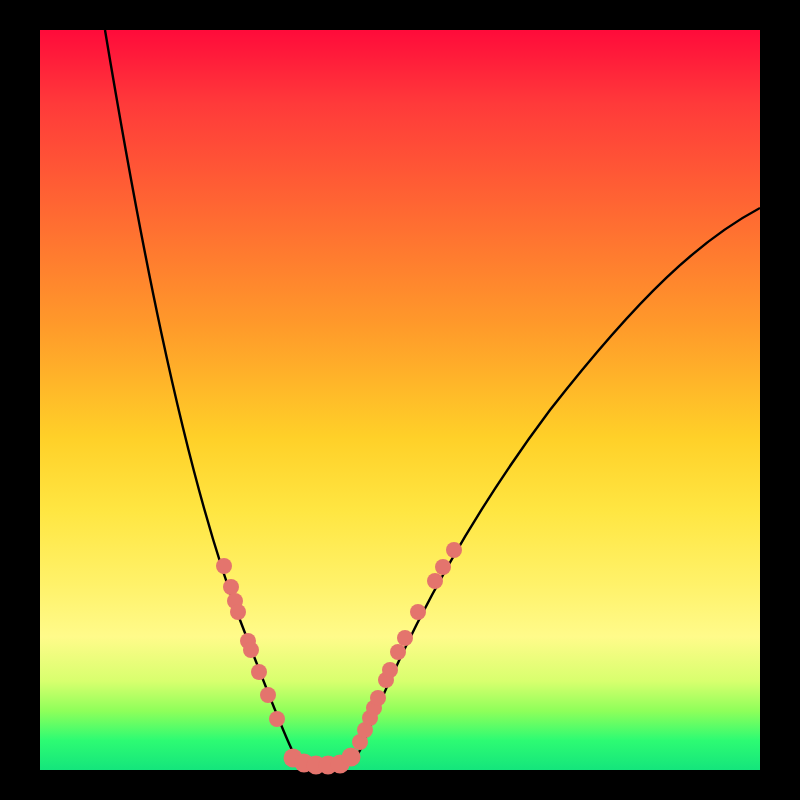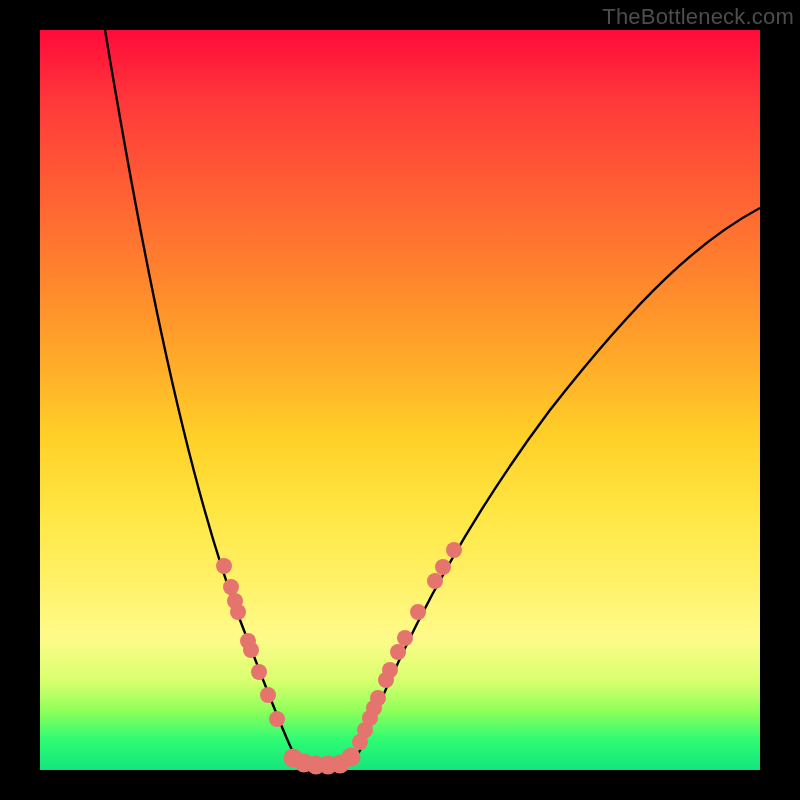--- a/index.html
+++ b/index.html
@@ -66,21 +66,20 @@
   }
   .dot.big {
     width: 19px;
     height: 19px;
   }
 </style>
 </head>
 <body>
 
 <div class="frame">
-  <div class="watermark">TheBottleneck.com</div>
 
   <div class="plot">
 
     <svg class="curve" viewBox="0 0 720 740" preserveAspectRatio="none">
       <path fill="none" stroke="#000" stroke-width="2.4" d="M 65 0 C 95 180, 140 430, 200 590 C 225 655, 240 695, 252 720 C 256 730, 260 735, 276 735 L 300 735 C 310 735, 316 730, 322 716 C 360 620, 420 500, 510 380 C 600 265, 660 210, 720 178"></path>
     </svg>
 
     <div class="dot" style="left:184px;top:536px;"></div>
     <div class="dot" style="left:191px;top:557px;"></div>
     <div class="dot" style="left:195px;top:571px;"></div>

